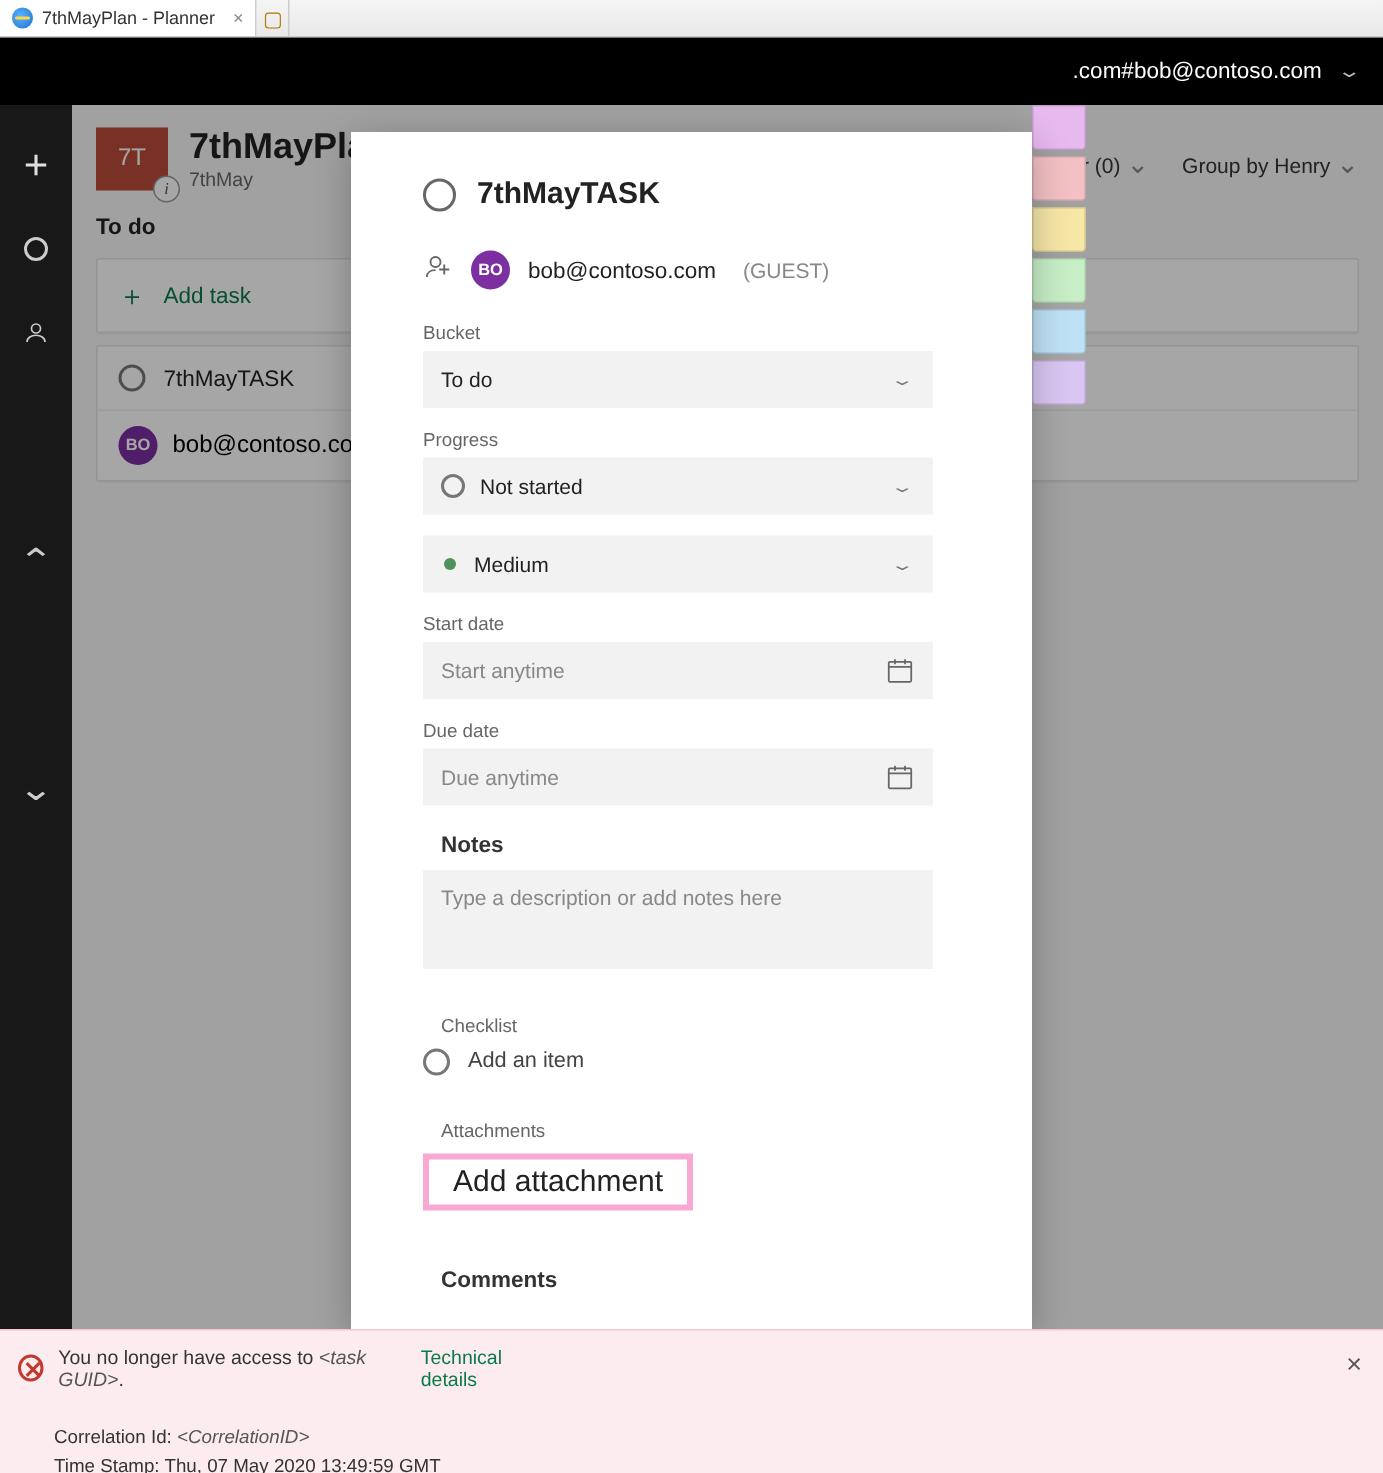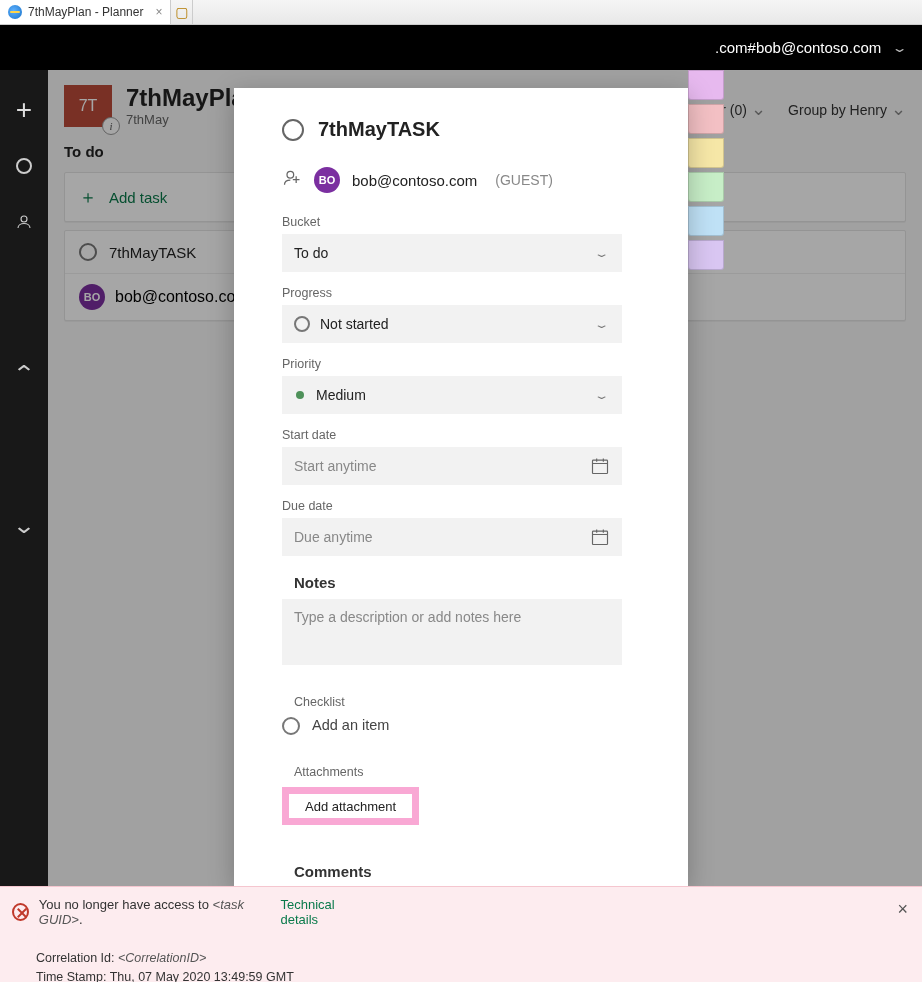--- a/index.html
+++ b/index.html
@@ -76,21 +76,21 @@
 .calicon { width:20px; height:20px; }
 .calicon svg { width:20px; height:20px; stroke:#666; fill:none; stroke-width:1.4; }
 
 .notesbox { width:340px; height:66px; background:#f2f2f2; border:none; padding:10px 12px; font-size:14px; color:#222; resize:none; outline:none; }
 .notesbox::placeholder { color:#888; }
 
 .section-h { font-size:12.5px; color:#666; margin:18px 12px 8px; }
 .section-h.bold { font-size:15px; color:#333; font-weight:600; }
 .checkadd { display:flex; align-items:flex-start; gap:12px; font-size:14.5px; color:#444; }
 .checkadd .circle { width:18px; height:18px; border:2px solid #777; border-radius:50%; }
-.attachbtn { height:38px; padding:0 16px; border:7px solid #f9a8d4; background:#fff; font-size:13px; color:#222; }
+.attachbtn { height:38px; padding:0 16px; border:4px solid #f9a8d4; background:#fff; font-size:20px; color:#222; }
 
 
 .errorbar { position:absolute; left:0; right:0; bottom:0; height:96px; background:#fdecef; border-top:1px solid #f5c6cf; padding:10px 14px 8px 12px; font-size:13px; color:#333; }
 .err-row1 { display:flex; align-items:center; gap:10px; }
 .err-ic { width:18px; height:18px; border:2px solid #c0392b; border-radius:50%; position:relative; }
 .err-ic::before, .err-ic::after { content:""; position:absolute; left:8px; top:2px; width:2px; height:12px; background:#c0392b; }
 .err-ic::before { transform:rotate(45deg); left:7px; top:2px; }
 .err-ic::after  { transform:rotate(-45deg); left:7px; top:2px; }
 .err-detail { color:#0a7a4b; margin-left:auto; margin-right:540px; }
 .err-close { position:absolute; right:14px; top:12px; font-size:18px; color:#555; }
@@ -213,21 +213,20 @@
       <div class="field">
         <div class="fieldlabel">Progress</div>
         <div class="select">
           <span class="circle2"></span>
           <span>Not started</span>
           <span class="chev3">⌄</span>
         </div>
       </div>
 
       <div class="field">
-        <div class="fieldlabel">Priority</div>
         <div class="select">
           <span class="dot"></span>
           <span>Medium</span>
           <span class="chev3">⌄</span>
         </div>
       </div>
 
       <div class="field">
         <div class="fieldlabel">Start date</div>
         <div class="dateinput">

